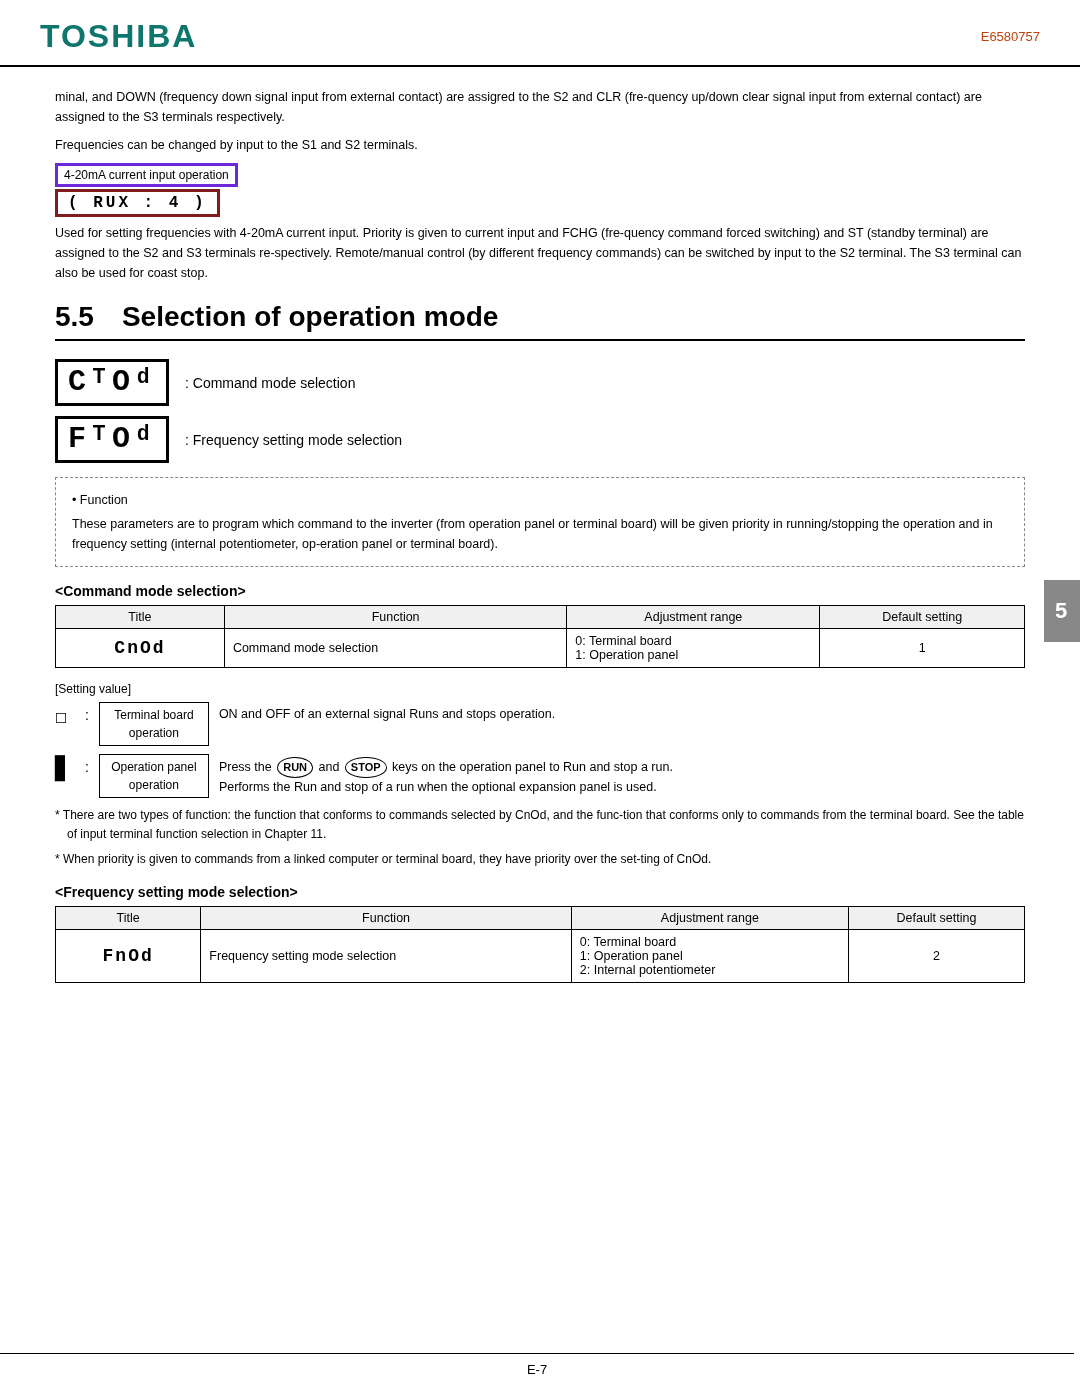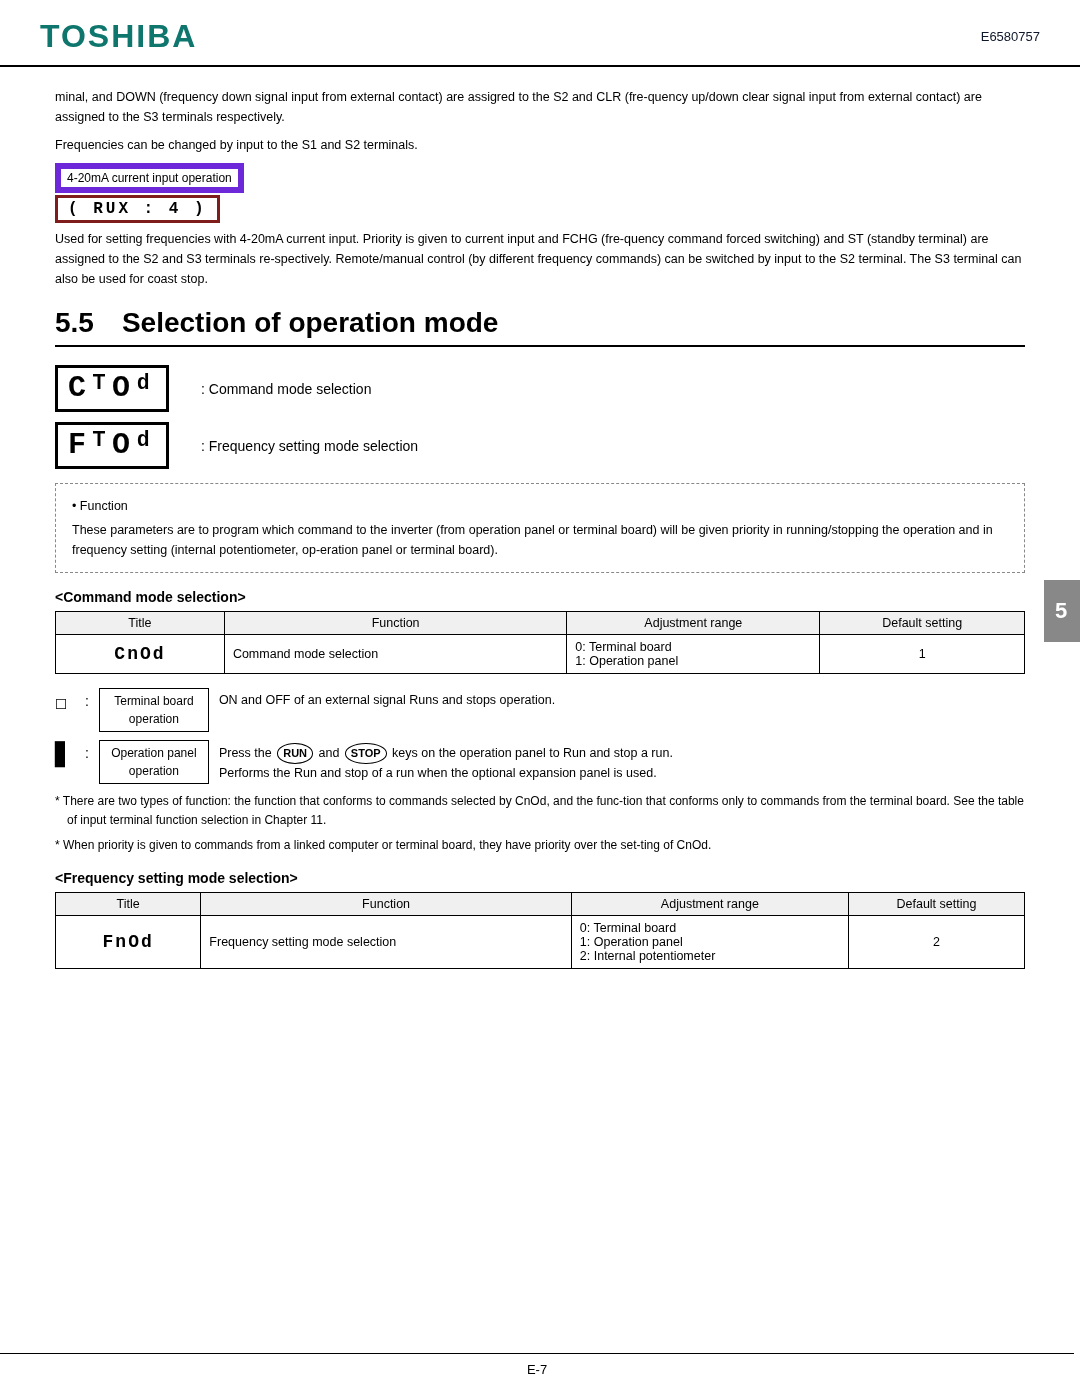--- a/index.html
+++ b/index.html
@@ -23,21 +23,21 @@
     }
     .toshiba-logo {
       font-size: 32px;
       font-weight: 900;
       font-family: Arial Black, Arial, sans-serif;
       letter-spacing: 2px;
       color: #0f766e;
     }
     .doc-number {
       font-size: 13px;
-      color: #0f172a;
+      color: #c2410c;
     }
 
     
     .content {
       padding: 20px 55px 30px 55px;
     }
 
     
     .intro-text {
       font-size: 12.5px;
@@ -47,21 +47,21 @@
 
     
     .input-box-section {
       display: flex;
       flex-direction: column;
       align-items: flex-start;
       margin-bottom: 6px;
     }
     .input-box-label {
       font-size: 12px;
-      border: 6px solid #6d28d9;
+      border: 3px solid #6d28d9;
       padding: 2px 6px;
       display: inline-block;
     }
     .lcd-display-small {
       font-family: 'Courier New', monospace;
       font-size: 16px;
       font-weight: bold;
       border: 3px solid #7f1d1d;
       padding: 2px 10px;
       display: inline-block;
@@ -93,21 +93,21 @@
     }
     .section-title {
       font-size: 28px;
       font-weight: bold;
     }
 
     
     .lcd-row {
       display: flex;
       align-items: center;
-      gap: 32px;
+      gap: 16px;
       margin-bottom: 10px;
     }
     .lcd-box {
       border: 3px solid #000;
       padding: 4px 10px;
       font-size: 26px;
       font-family: 'Courier New', monospace;
       font-weight: 900;
       letter-spacing: 4px;
       min-width: 100px;
@@ -333,20 +333,21 @@
         <td>Command mode selection</td>
         <td>
           <span>0: Terminal board</span><br>
           <span>1: Operation panel</span>
         </td>
         <td class="td-right">1</td>
       </tr>
     </tbody>
   </table>
 
+  <div class="setting-value-label">[Setting value]</div>
 
   <div class="sv-row">
     <div class="sv-symbol">☐</div>
     <div class="sv-colon">:</div>
     <div class="sv-box">
       <span>Terminal board</span><br>
       <span>operation</span>
     </div>
     <div class="sv-desc">ON and OFF of an external signal Runs and stops operation.</div>
   </div>

